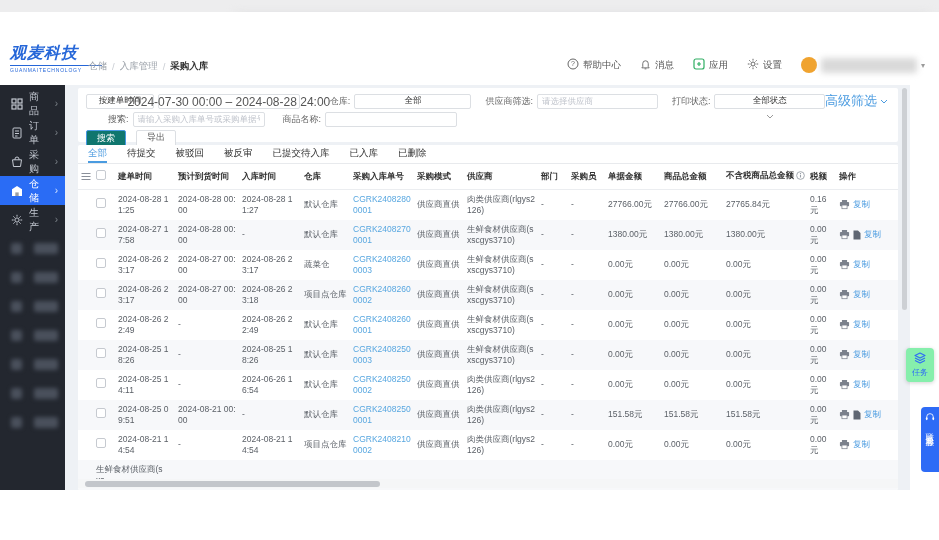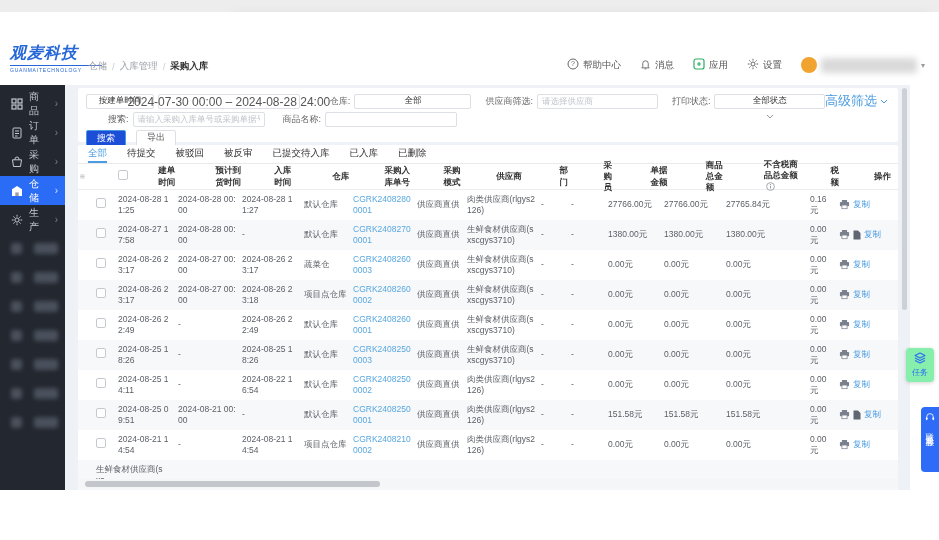--- a/index.html
+++ b/index.html
@@ -49,35 +49,35 @@
   .sel, .inp { border:1px solid #dcdfe3; border-radius:2px; height:15px; background:#fff; color:#333; font-size:8.5px; }
   .sel { display:flex; align-items:center; padding:0 5px; gap:4px; cursor:pointer; white-space:nowrap;flex-direction:column; }
   .sel .grow { flex:1; }
   .inp { padding:0 4px; font-family:inherit; outline:none; }
   .inp::placeholder { color:#c0c4cc; }
   .w80{width:80px;} .w142{width:142px;} .w140{width:140px;} .w128{width:128px;} .w132{width:132px;}
   .date-box { font-size:12px; color:#555; }
   .adv-link { margin-left:auto; color:#4a9be0; display:flex; align-items:center; gap:3px; cursor:pointer; font-size:13px; white-space:nowrap; }
   .f-row3 { height:19px; margin-bottom:0; }
   .btn { border-radius:2px; font-size:9px; height:17px; display:inline-flex; align-items:center; padding:0 10px; cursor:pointer; }
-  .btn-primary { background:#1d4ed8; color:#fff; border:1px solid #4698e2; }
+  .btn-primary { background:#0f766e; color:#fff; border:1px solid #4698e2; }
   .btn-plain { background:#fff; color:#555; border:1px solid #dcdfe3; gap:4px;flex-direction:column; }
   .caret-dn { width:0; height:0; border-left:3px solid transparent; border-right:3px solid transparent; border-top:4px solid #888; display:inline-block; }
 
   .content-card { background:#fff; margin-top:3px; height:345px; position:relative; overflow:hidden; border-radius:2px; }
   .tabs { display:flex; gap:20px; padding:0 10px; height:19px; border-bottom:1px solid #e8eaed; font-size:9.5px; color:#333; }
   .tab { height:100%; display:flex; align-items:center; border-bottom:2px solid transparent; cursor:pointer; white-space:nowrap; }
   .tab.active { color:#4a9be0; border-bottom-color:#4a9be0; }
 
   .summary { display:flex; align-items:center; background:#edf2f9; height:26px; padding:0 8px; font-size:9px; color:#666; }
   .summary .num { color:#4a9be0; margin-left:4px; }
   .sum-sep { color:#c5cad1; margin:0 8px; }
   .summary-btns { margin-left:auto; display:flex; gap:8px; }
 
-  .t-head { display:flex; align-items:center; height:26px; border-bottom:1px solid #ebedf0; font-size:8.5px; font-weight:bold; color:#333;gap:28px; }
+  .t-head { display:flex; align-items:center; height:26px; border-bottom:1px solid #ebedf0; font-size:8.5px; font-weight:bold; color:#333; }
   .t-row { display:flex; align-items:center; height:30px; font-size:8.5px; color:#5a5f66; }
   .t-row:nth-child(even) { background:#f7f8fa; }
   .cell { padding:0 3px 0 2px; word-break:break-all; line-height:1.3; overflow:hidden; }
   .c-drag{width:16px; display:flex; justify-content:center;} .c-check{width:22px;}
   .c-created{width:60px;} .c-expected{width:64px;} .c-inbound{width:62px;} .c-wh{width:49px;}
   .c-orderno{width:64px;} .c-mode{width:50px;} .c-supplier{width:74px;} .c-dept{width:30px;}
   .c-buyer{width:37px;} .c-amount{width:56px;} .c-total{width:62px;} .c-notax{width:84px; padding-right:1px;}
   .c-tax{width:29px;} .c-op{width:53px; display:flex; align-items:center; gap:3px; overflow:visible;}
   .link { color:#58a7e0; cursor:pointer; }
   .copy-link { color:#4a9be0; cursor:pointer; text-decoration:none; }
@@ -495,21 +495,21 @@
               </svg>
             </span>
             <a class="copy-link">复制</a>
           </div>
         </div>
         <div class="t-row">
           <div class="cell c-drag"></div>
           <div class="cell c-check"><span class="checkbox"></span></div>
           <div class="cell c-created">2024-08-25 14:11</div>
           <div class="cell c-expected">-</div>
-          <div class="cell c-inbound">2024-08-22 16:54</div>
+          <div class="cell c-inbound">2024-06-26 16:54</div>
           <div class="cell c-wh">默认仓库</div>
           <div class="cell c-orderno link">CGRK24082500002</div>
           <div class="cell c-mode">供应商直供</div>
           <div class="cell c-supplier">肉类供应商(rlgys2126)</div>
           <div class="cell c-dept">-</div>
           <div class="cell c-buyer">-</div>
           <div class="cell c-amount">0.00元</div>
           <div class="cell c-total">0.00元</div>
           <div class="cell c-notax">0.00元</div>
           <div class="cell c-tax">0.00元</div>

